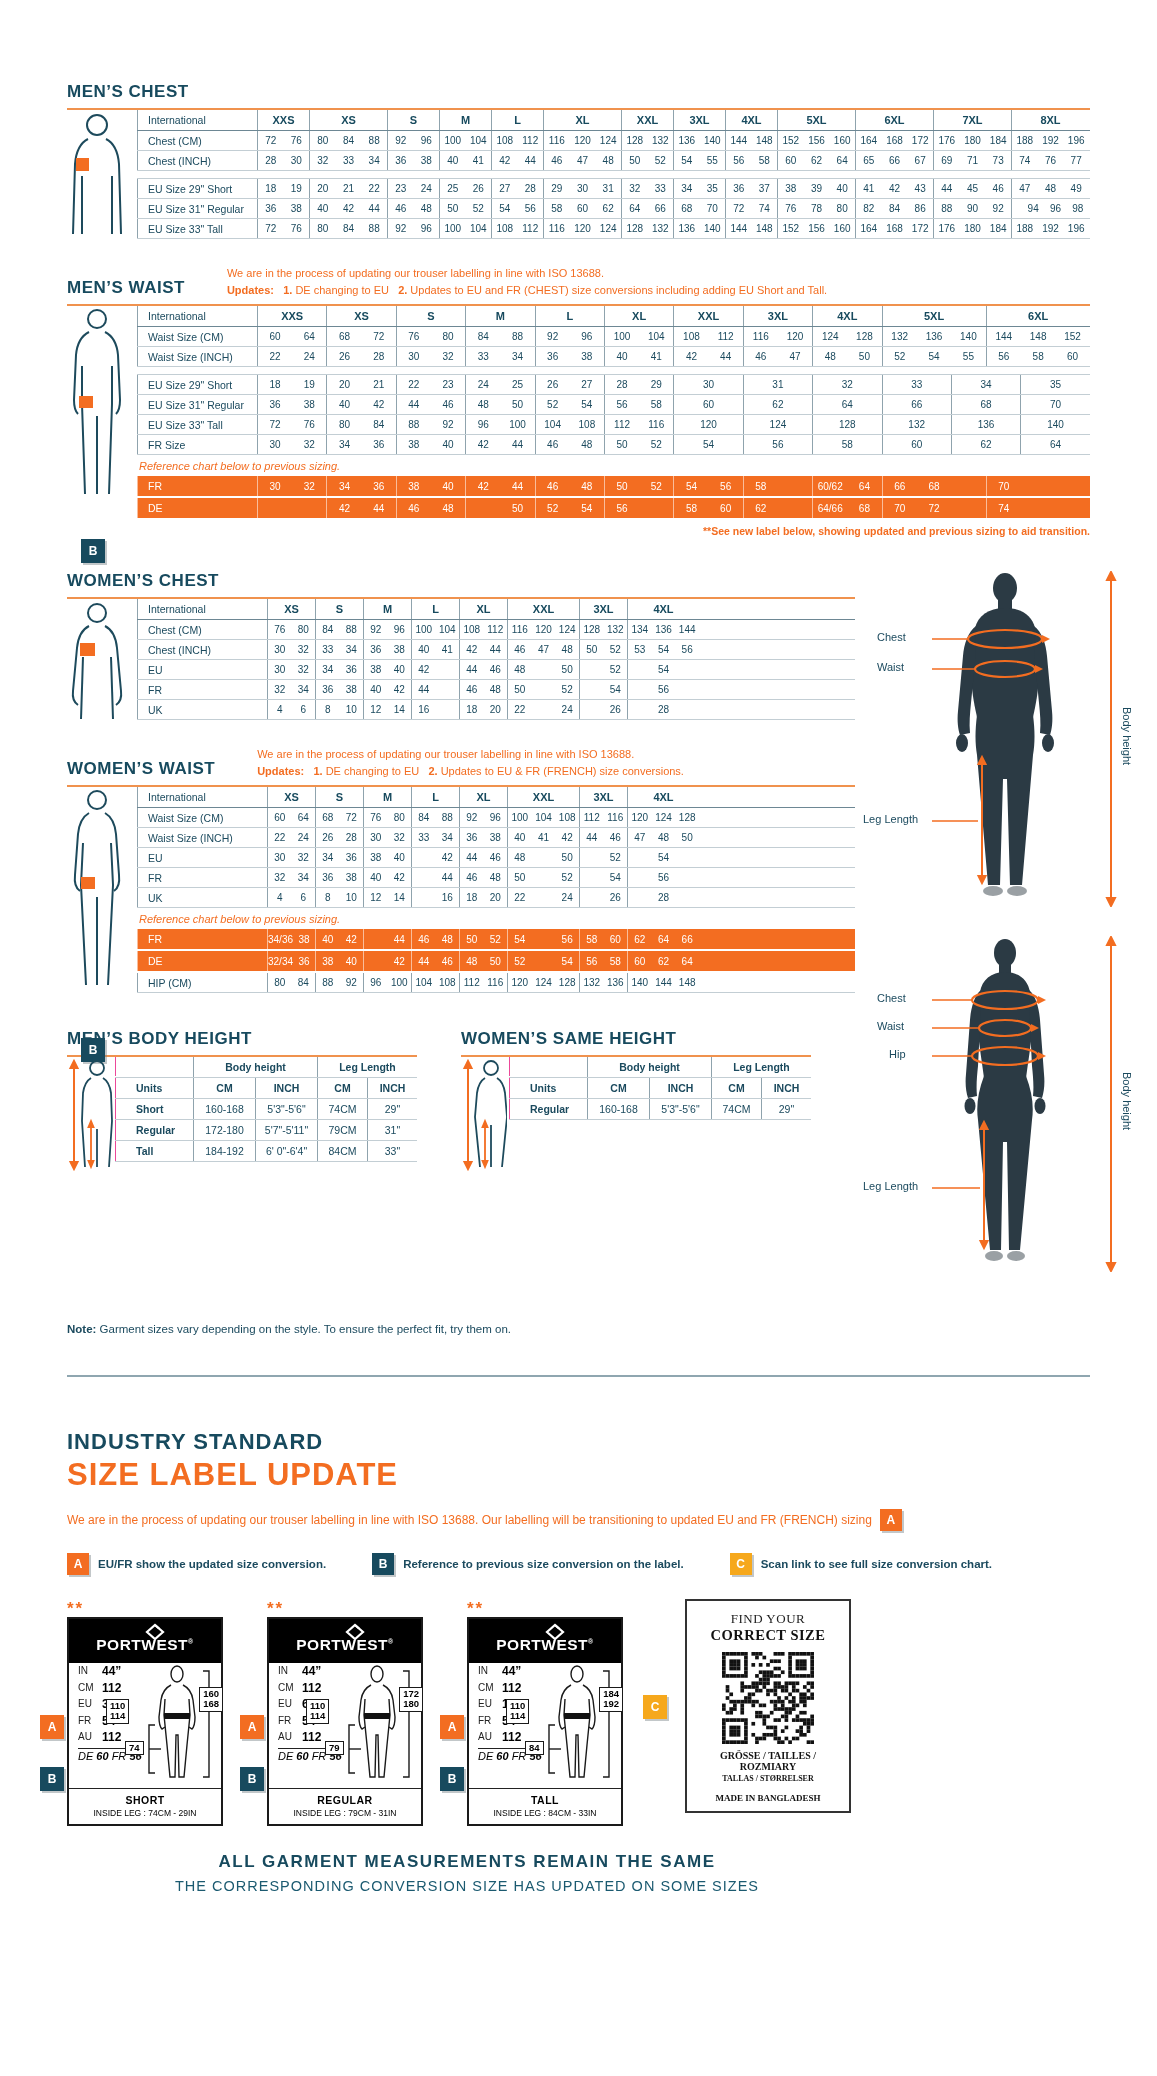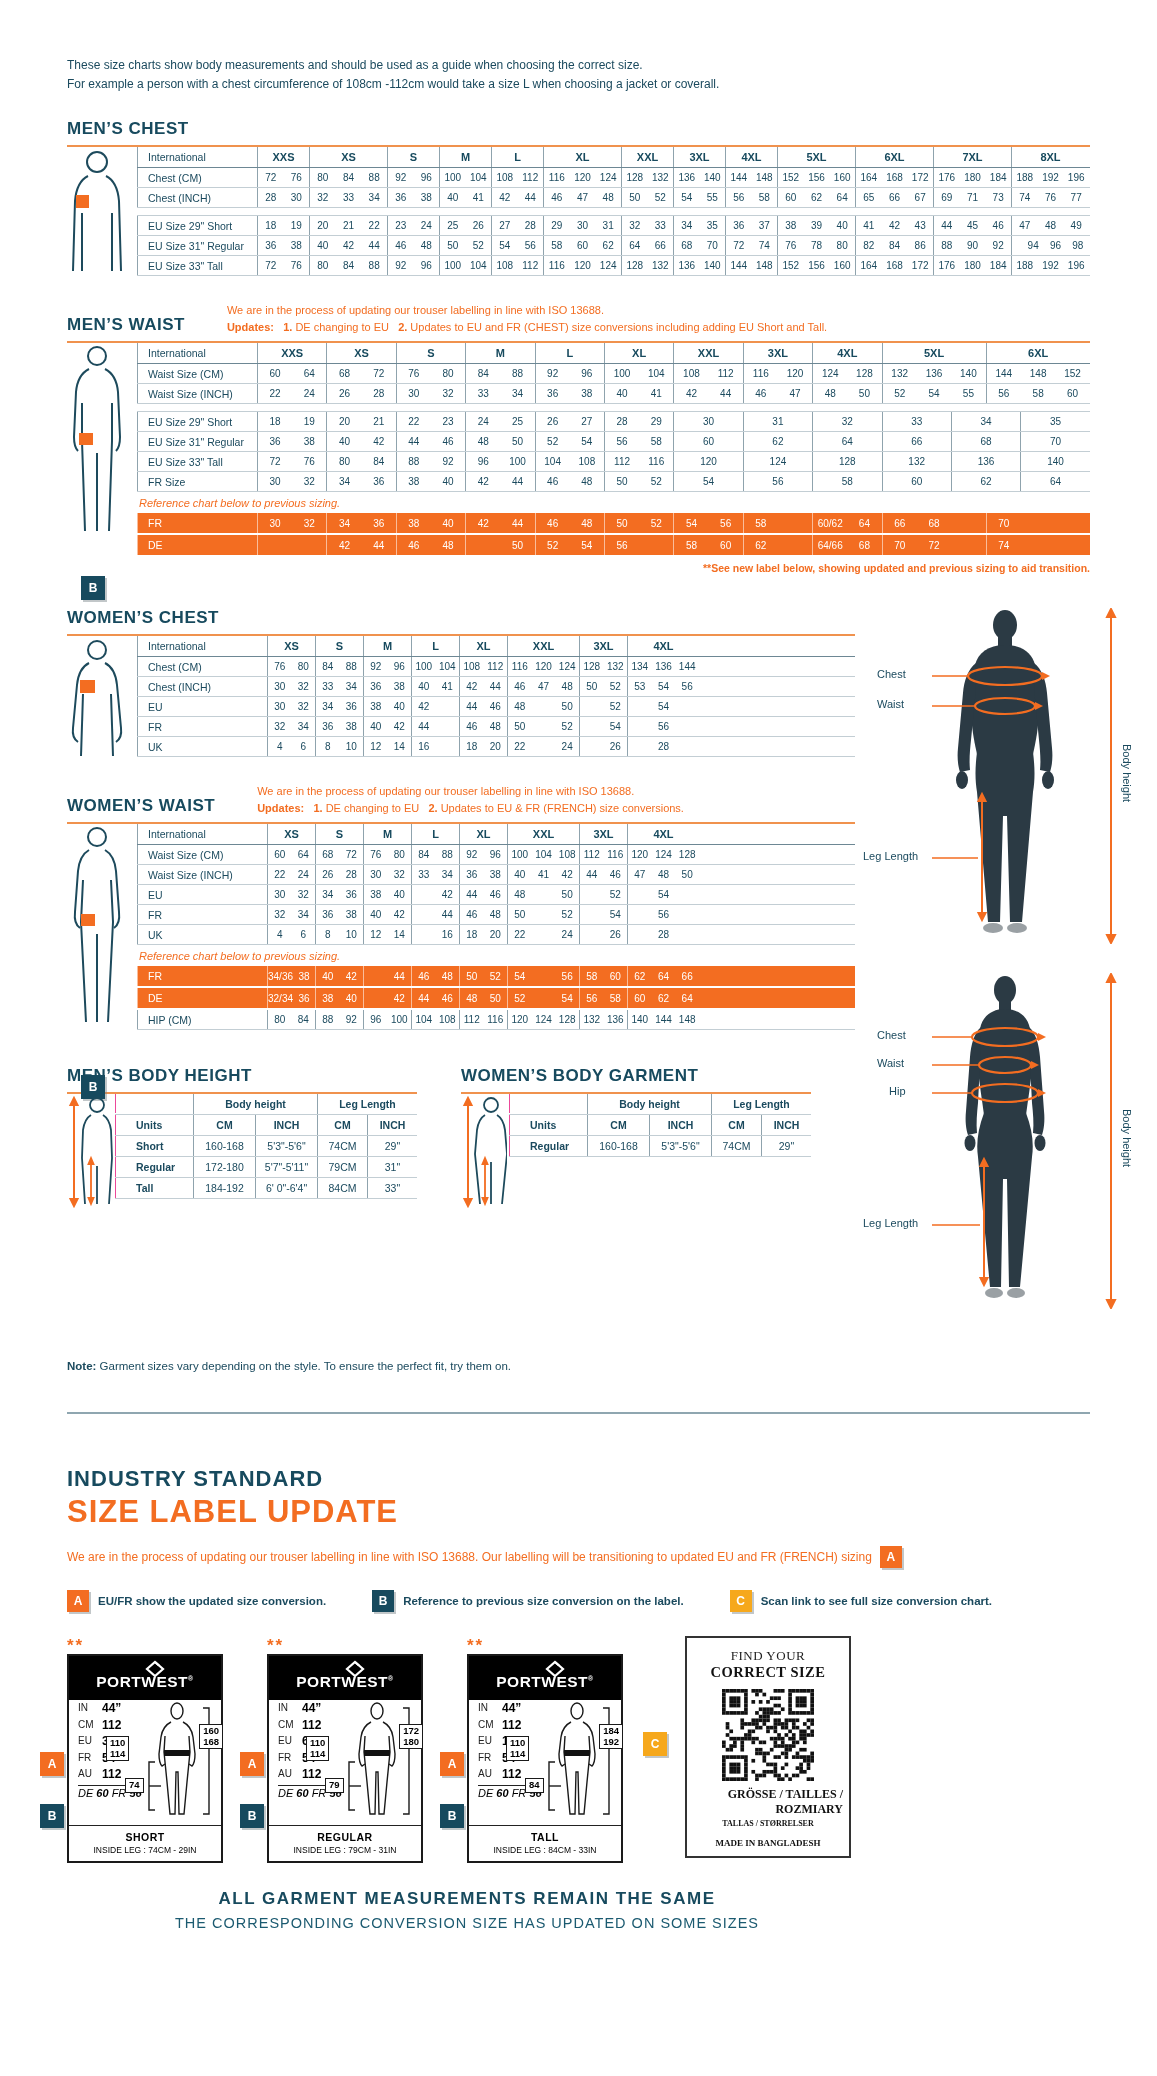--- a/index.html
+++ b/index.html
@@ -85,42 +85,38 @@
   .cf-name{font-weight:bold;font-size:10.5px;letter-spacing:.5px;color:#000;}
   .cf-sub{font-size:8.5px;color:#000;margin-top:2px;}
   .mini-fig{position:absolute;right:2px;top:2px;}
   .mbox{position:absolute;border:1.5px solid #1a1a1a;background:#fff;font-weight:bold;font-size:9.5px;line-height:1.1;padding:1px 3px;color:#000;text-align:center;}
   .card .a-badge{position:absolute;left:-29px;top:96px;}
   .card .b-badge{position:absolute;left:-29px;top:148px;}
   .qr-card{width:150px;border:2px solid #333;text-align:center;padding:10px 6px 8px 6px;box-sizing:content-box;color:#111;font-family:Liberation Serif, serif;}
   .qr-t1{font-size:13px;color:#222;letter-spacing:.5px;}
   .qr-t2{font-size:14.5px;font-weight:bold;color:#111;letter-spacing:.5px;}
   .qr-box{margin:8px auto 6px auto;width:92px;height:92px;}
-  .qr-l1{font-size:12px;font-weight:bold;text-align:right;}
+  .qr-l1{font-size:10px;font-weight:bold;}
   .qr-l2{font-size:8px;font-weight:bold;margin-top:2px;}
   .qr-made{font-size:9px;font-weight:bold;margin-top:10px;}
   .c-slot{align-self:flex-start;margin:96px 18px 0 -24px;}
   
   .big-foot{margin-top:26px;text-align:center;width:800px;}
   .bf1{font-size:17px;font-weight:bold;letter-spacing:1.5px;color:#174a5e;}
   .bf2{font-size:14.5px;letter-spacing:1px;color:#1b5a70;margin-top:6px;}
   
   .fig-block{position:relative;height:345px;margin-bottom:20px;}
   .fig-label{position:absolute;font-size:11px;color:#1b4a5e;}
   .bh-vert{position:absolute;font-size:11px;color:#1b4a5e;writing-mode:vertical-rl;}
 </style>
 </head>
 <body>
 
 <div class="page">
 
-  <div class="desc">
-    <div>These size charts show body measurements and should be used as a guide when choosing the correct size.</div>
-    <div>For example a person with a chest circumference of 108cm -112cm would take a size L when choosing a jacket or coverall.</div>
-  </div>
 
   <div class="sec">
     <h2>MEN’S CHEST</h2>
     <div class="tbl-wrap">
       <div class="fig-col">
         <svg width="58" height="124" viewBox="0 0 58 124" style="position:absolute;top:2px;left:2px">
           <g fill="none" stroke="#1d4a5c" stroke-width="2">
             <circle cx="28" cy="13" r="10"></circle>
             <path d="M19,27 C11,31 7,40 6,52 L4,122"></path>
             <path d="M37,27 C45,31 49,40 50,52 L52,122"></path>
@@ -1474,21 +1470,21 @@
                     <div class="bhcell" style="width: 62px;">184-192</div>
                     <div class="bhcell" style="width: 62px;">6' 0"-6'4"</div>
                     <div class="bhcell" style="width: 50px;">84CM</div>
                     <div class="bhcell" style="width: 50px;">33"</div>
                   </div>
                 </div>
               </div>
           </div>
         </div>
         <div class="bh-block">
-          <h2>WOMEN’S BODY GARMENT</h2>
+          <h2>WOMEN’S SAME HEIGHT</h2>
           <div class="bh-wrap">
             <div class="bh-fig">
               <svg width="46" height="112" viewBox="0 0 46 112" style="position:absolute;top:2px;left:0">
                 <g stroke="#f36d21" stroke-width="2" fill="#f36d21">
                   <line x1="7" y1="8" x2="7" y2="104"></line>
                   <polygon points="7,2 3.5,9 10.5,9"></polygon>
                     <polygon points="7,110 3.5,103 10.5,103"></polygon>
                 </g>
                 <g fill="none" stroke="#1d4a5c" stroke-width="1.8">
                   <circle cx="30" cy="9" r="7"></circle>

